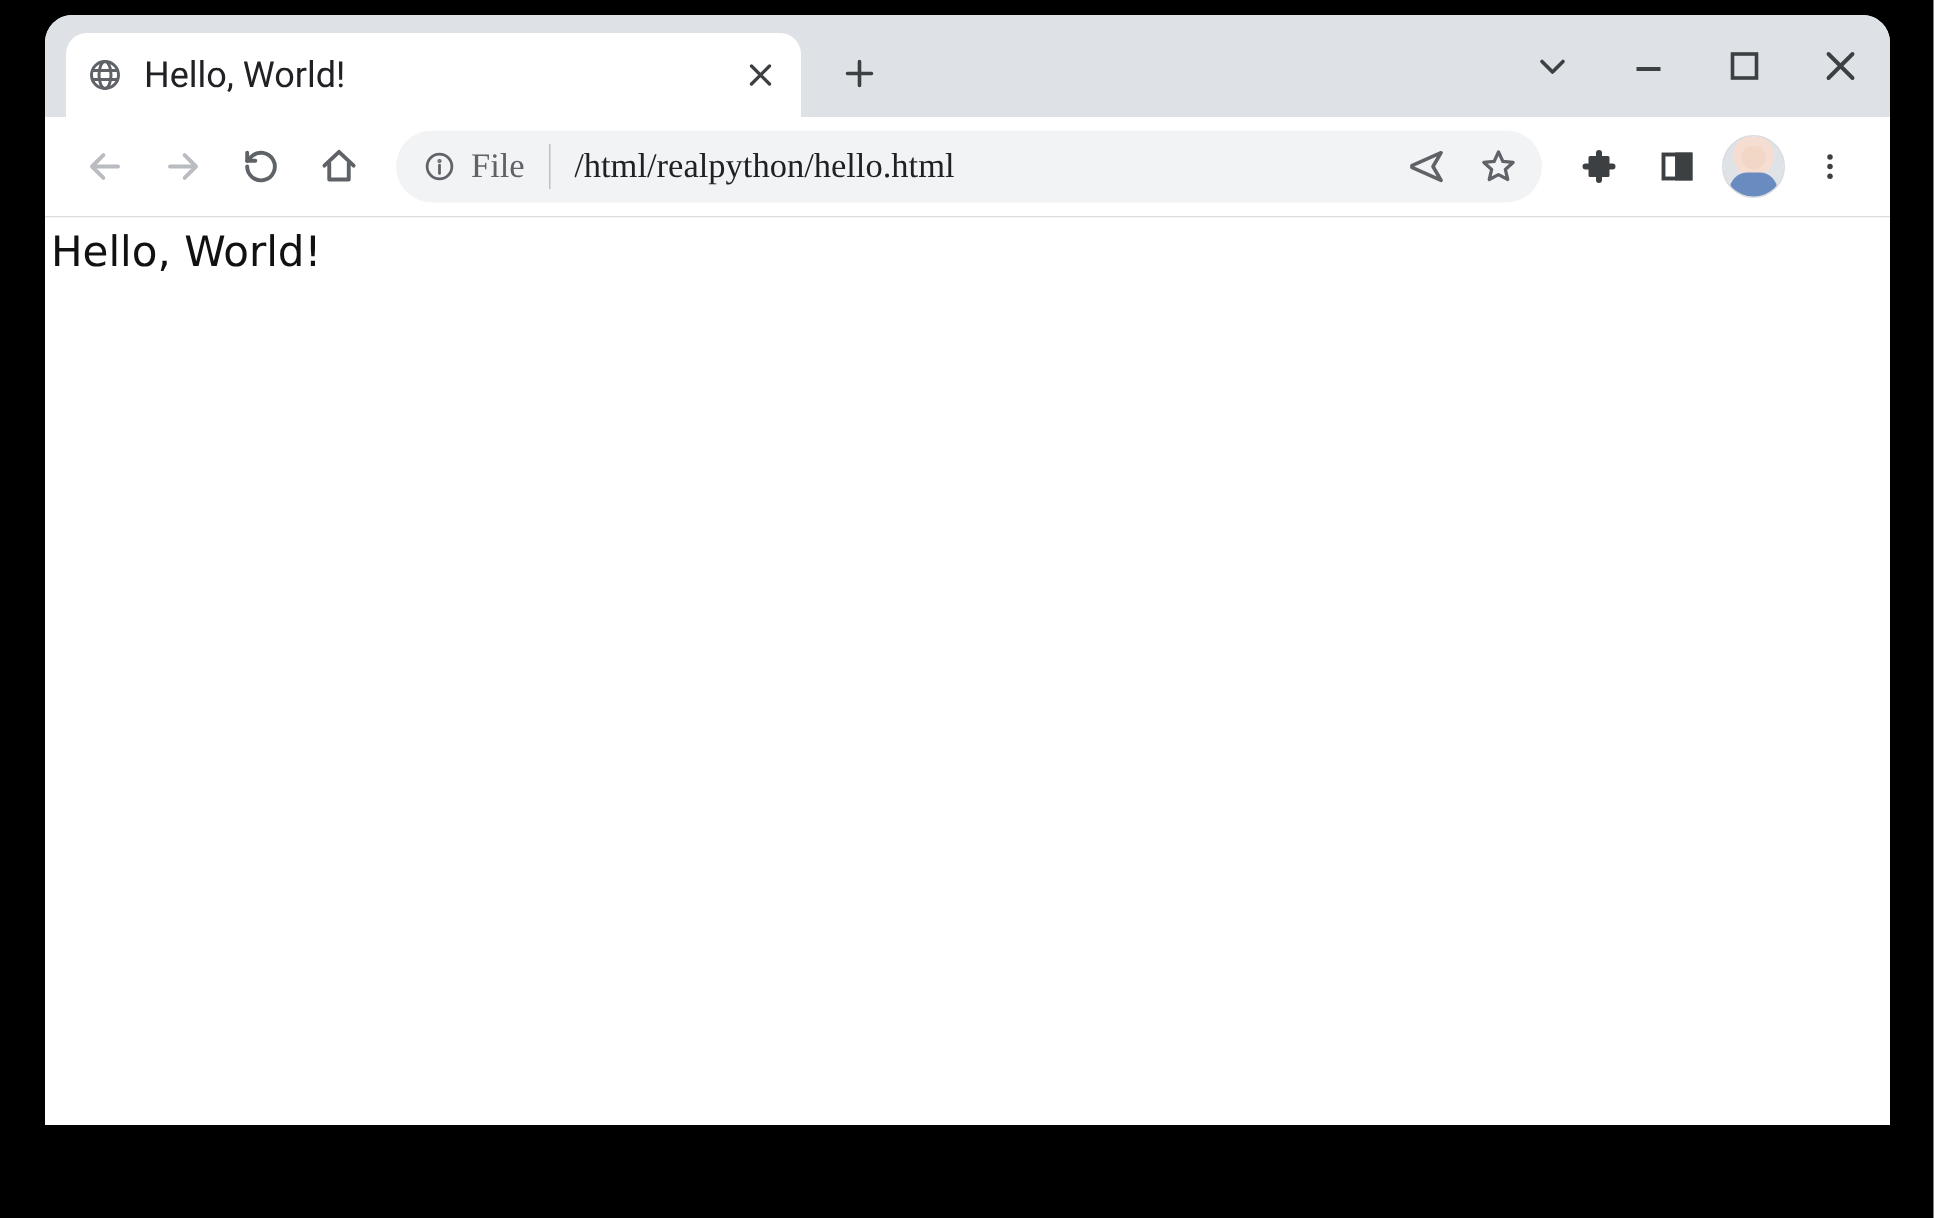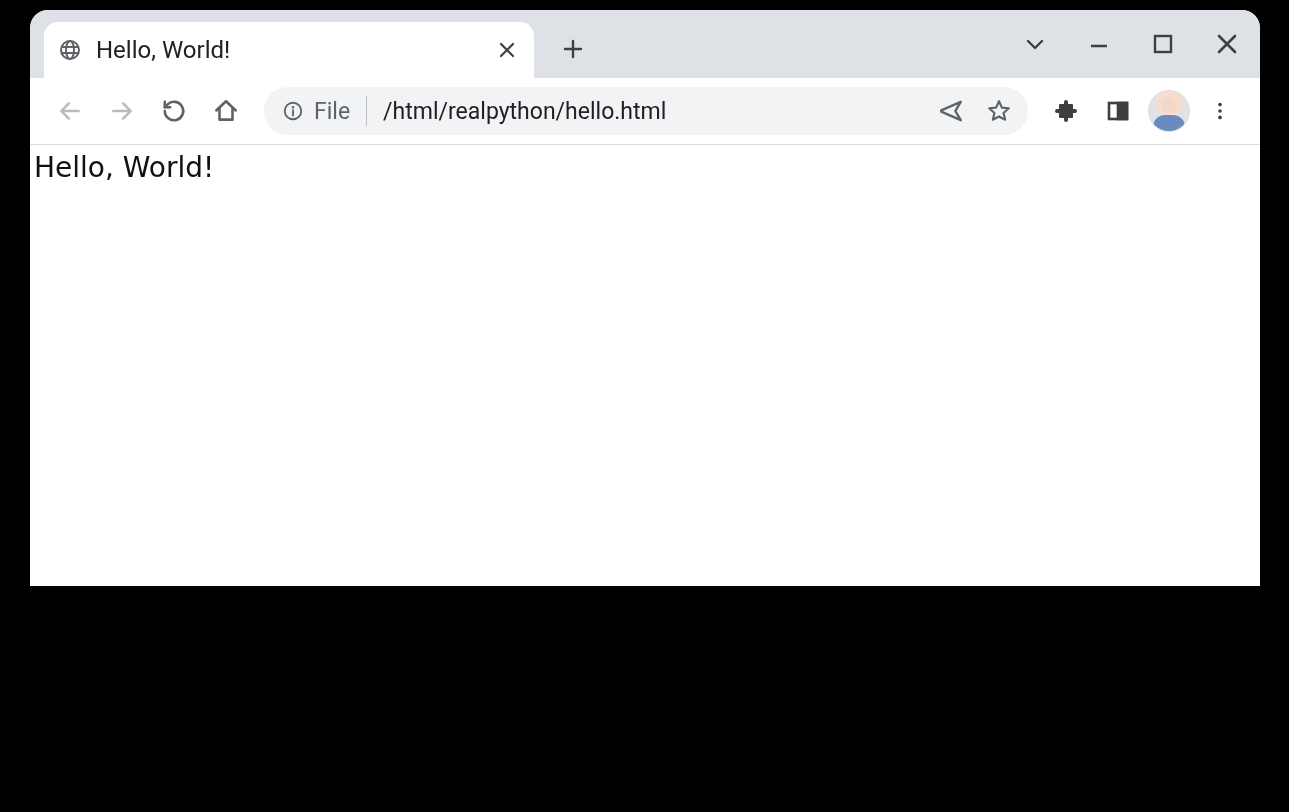--- a/index.html
+++ b/index.html
@@ -4,21 +4,21 @@
 <style>
   html,body{margin:0;padding:0;height:100%;}
   body{
     background:#000;
     font-family:"Segoe UI",Roboto,Ubuntu,"Noto Sans",Arial,sans-serif;
     width:1289px;height:812px;overflow:hidden;
   }
   .browser-window{
     position:absolute;
     left:30px;top:10px;
-    width:1230px;height:576px;
+    width:1230px;height:740px;
     background:#fff;
     border-radius:18px 18px 0 0;
     box-shadow:0 0 0 1px rgba(0,0,0,.05);
     overflow:hidden;
     display:flex;flex-direction:column;
   }
   
   .tab-strip{
     height:68px;
     background:#dee1e6;
@@ -74,20 +74,21 @@
   .omnibox{
     flex:1 1 auto;
     height:48px;
     background:#f1f3f4;
     border-radius:24px;
     display:flex;align-items:center;
     padding:0 10px 0 18px;
     margin:12px 8px;
     color:#3c4043;
     gap:10px;
+    font-family:Liberation Serif, serif;
   }
   .omnibox .scheme-label{font-size:23px;color:#5f6368;}
   .omnibox .sep{width:1px;height:30px;background:#bdc1c6;margin:0 6px;}
   .omnibox .url{
     flex:1 1 auto;font-size:23px;color:#202124;
     white-space:nowrap;overflow:hidden;text-overflow:ellipsis;
   }
   .omnibox .trail-btn{color:#5f6368;padding:0 6px;}
   .ext-btn{
     width:44px;height:44px;border-radius:50%;

